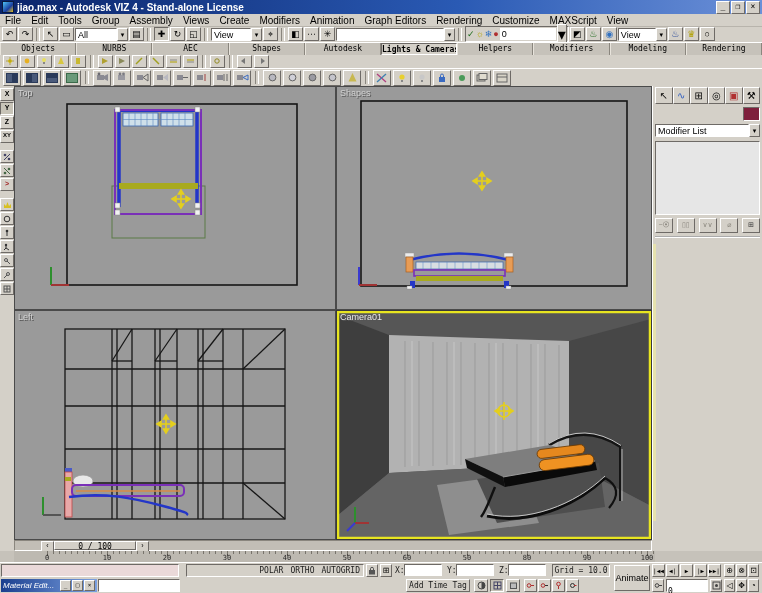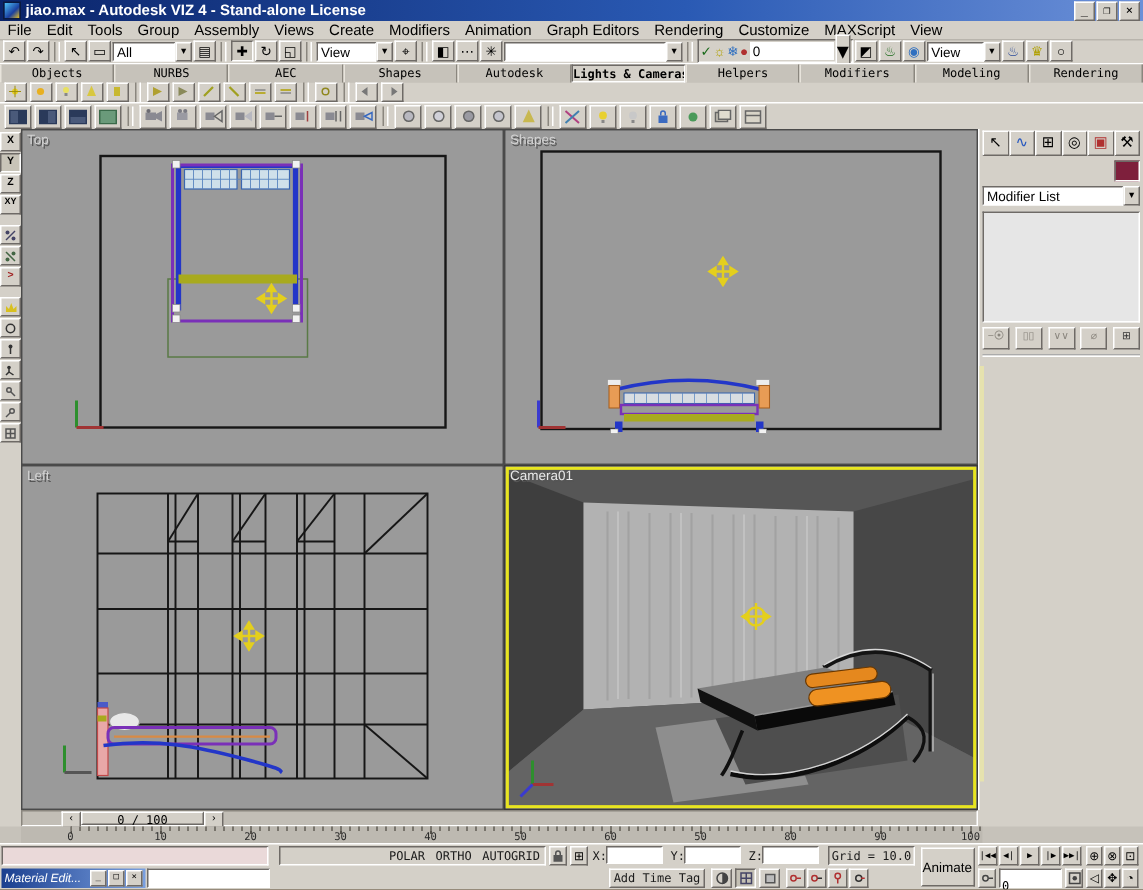--- a/index.html
+++ b/index.html
@@ -746,21 +746,21 @@
         </svg>
       </div>
     <div class="abs raised ic" style="left:380px;top:1px;width:12px;height:13px;font-size:8px">⊞</div>
     <span class="abs togtxt" style="left:395px;top:3px">X:</span>
     <div class="abs fieldw" style="left:404px;top:1px;width:38px;height:12px"><input class="bare" value="" style=""></div>
     <span class="abs togtxt" style="left:447px;top:3px">Y:</span>
     <div class="abs fieldw" style="left:456px;top:1px;width:38px;height:12px"><input class="bare" value="" style=""></div>
     <span class="abs togtxt" style="left:499px;top:3px">Z:</span>
     <div class="abs fieldw" style="left:508px;top:1px;width:38px;height:12px"><input class="bare" value="" style=""></div>
     <div class="abs sunken togtxt" style="left:552px;top:1px;width:58px;height:13px;line-height:12px;text-align:center">Grid = 10.0</div>
-    <div class="abs raised" style="left:614px;top:2px;width:36px;height:26px;font-size:9px;text-align:left;line-height:24px">Animate</div>
+    <div class="abs raised" style="left:614px;top:2px;width:36px;height:26px;font-size:9px;text-align:center;line-height:24px">Animate</div>
     <div class="abs playbtn raised" style="left:652px;top:1px">|◀◀</div>
     <div class="abs playbtn raised" style="left:666px;top:1px">◀|</div>
     <div class="abs playbtn raised" style="left:680px;top:1px">▶</div>
     <div class="abs playbtn raised" style="left:694px;top:1px">|▶</div>
     <div class="abs playbtn raised" style="left:708px;top:1px">▶▶|</div>
     <div class="abs navbtn raised" style="left:724px;top:1px">⊕</div>
     <div class="abs navbtn raised" style="left:736px;top:1px">⊗</div>
     <div class="abs navbtn raised" style="left:748px;top:1px">⊡</div>
 
     <div class="abs minititle" style="left:1px;top:16px;width:96px;height:13px">

